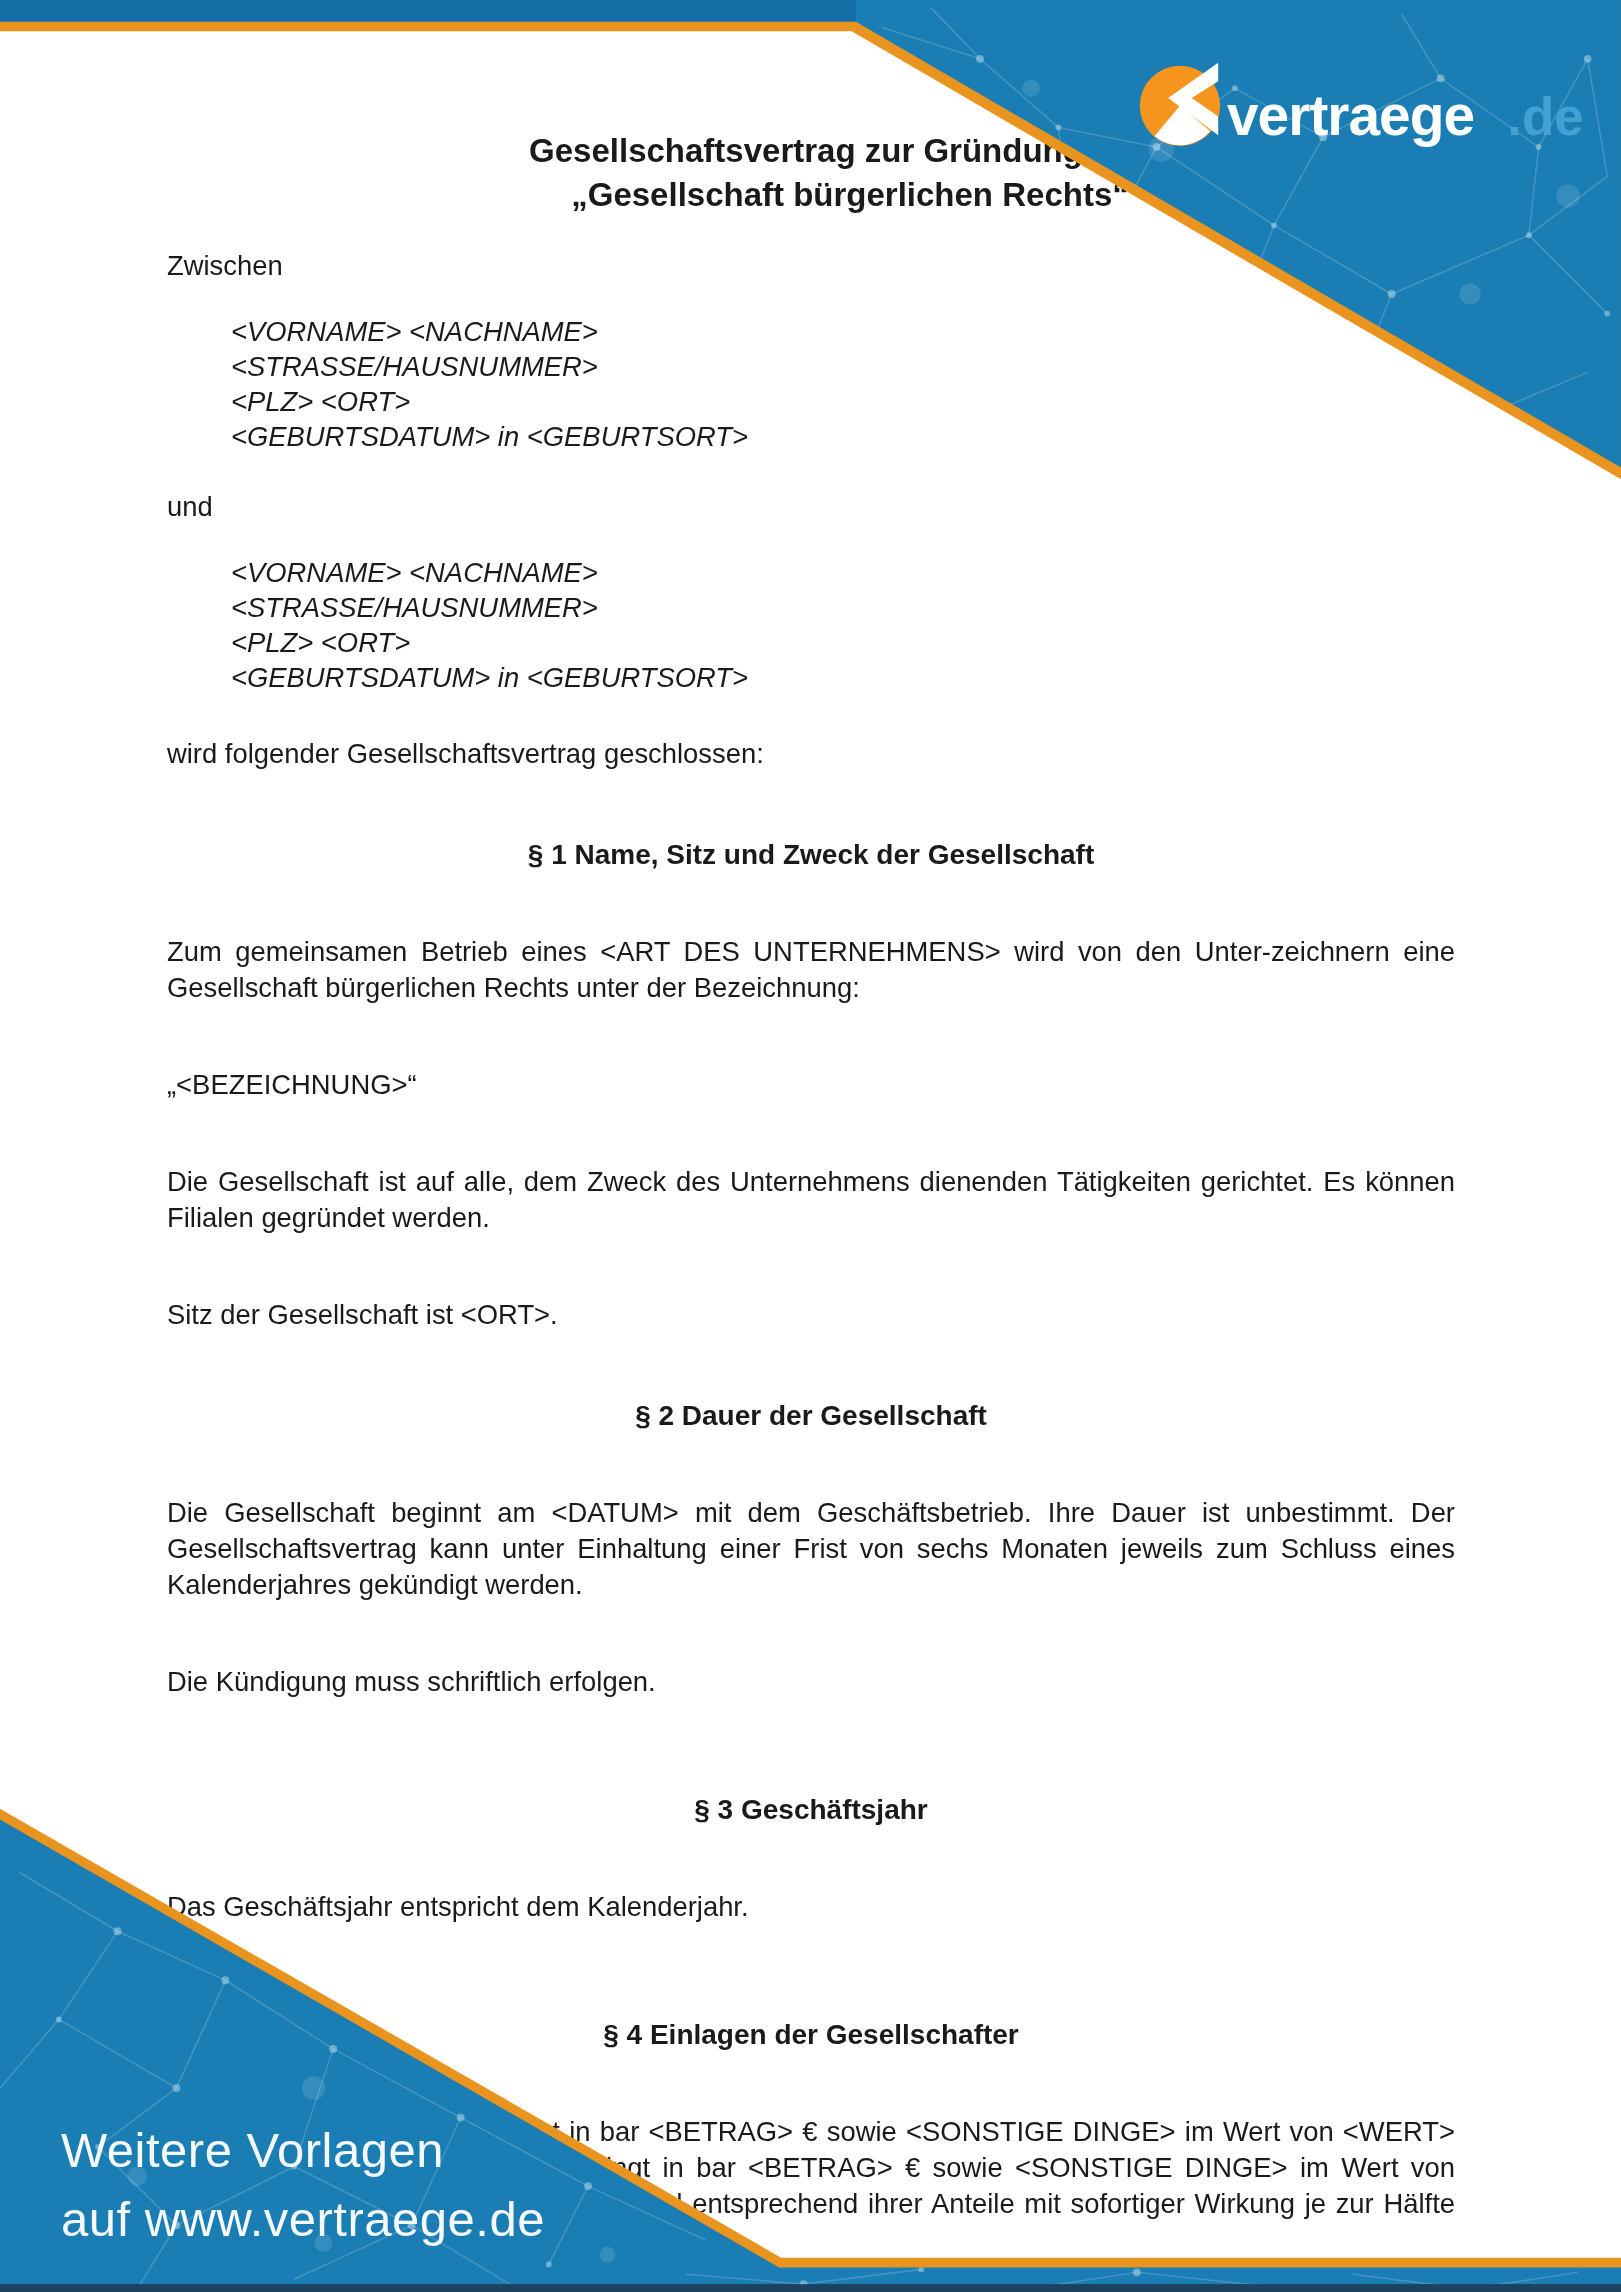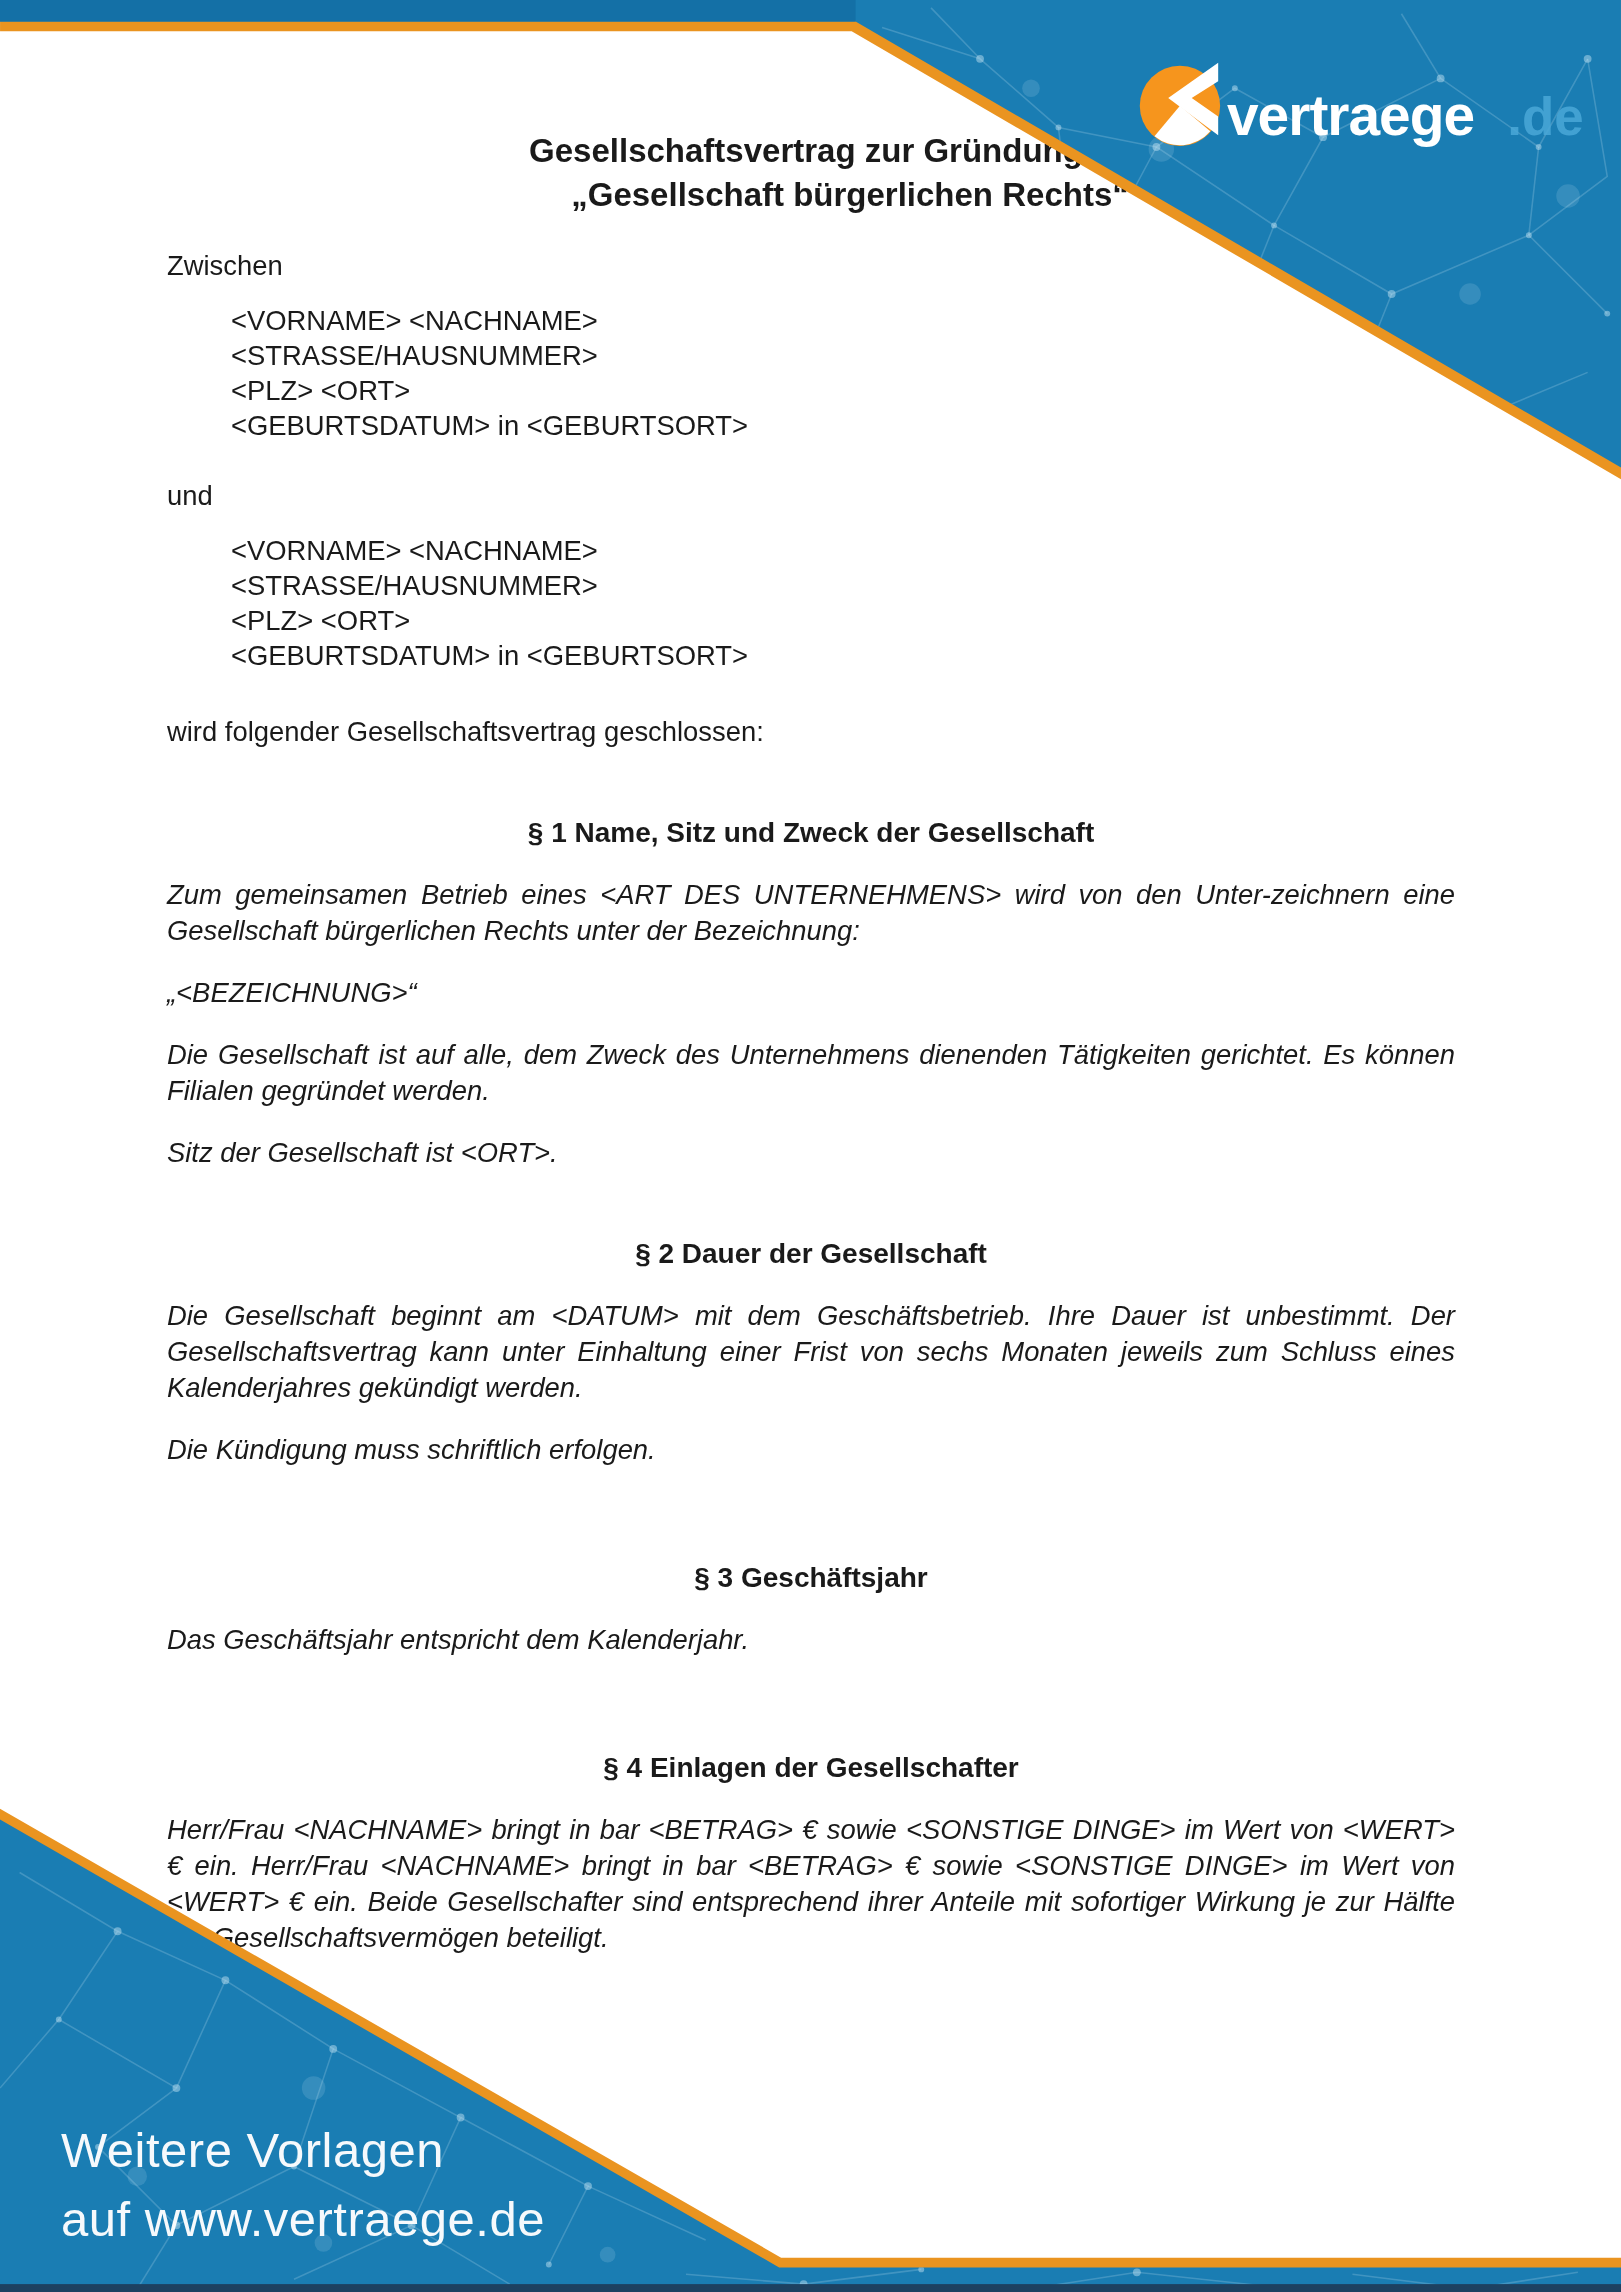--- a/index.html
+++ b/index.html
@@ -15,28 +15,28 @@
   
   .doc {
     position:absolute; left:167px; top:0; width:1288px; z-index:1;
     font-size:27.4px; line-height:36px;
   }
   .title {
     margin-top:129px; padding-left:78px;
     font-size:33px; line-height:44px; font-weight:bold; text-align:center;
   }
   .lbl-between { margin-top:31px; }
-  .party-block { margin-top:19px; padding-left:64px; line-height:35px; }
+  .party-block { margin-top:30px; padding-left:64px; line-height:35px;font-style:italic; }
   .lbl-and { margin-top:35px; }
   .closing-line { margin-top:41px; }
   .sec-head {
     font-weight:bold; font-size:28px; text-align:center; margin-top:65px;
   }
   .sec-head.far { margin-top:92px; }
-  .para { margin-top:26px;font-style:italic; }
+  .para { margin-top:61px; }
   .just { text-align:justify; }
   
   .banner { position:absolute; left:0; z-index:2; pointer-events:none; }
   .banner.top { top:0; }
   .banner.bottom { top:1794px; }
   .footer-text {
     position:absolute; left:61px; z-index:3; color:#ffffff;
     font-size:49px; line-height:55px; font-weight:400; letter-spacing:0.5px;
     opacity:0.96; pointer-events:none;
   }

